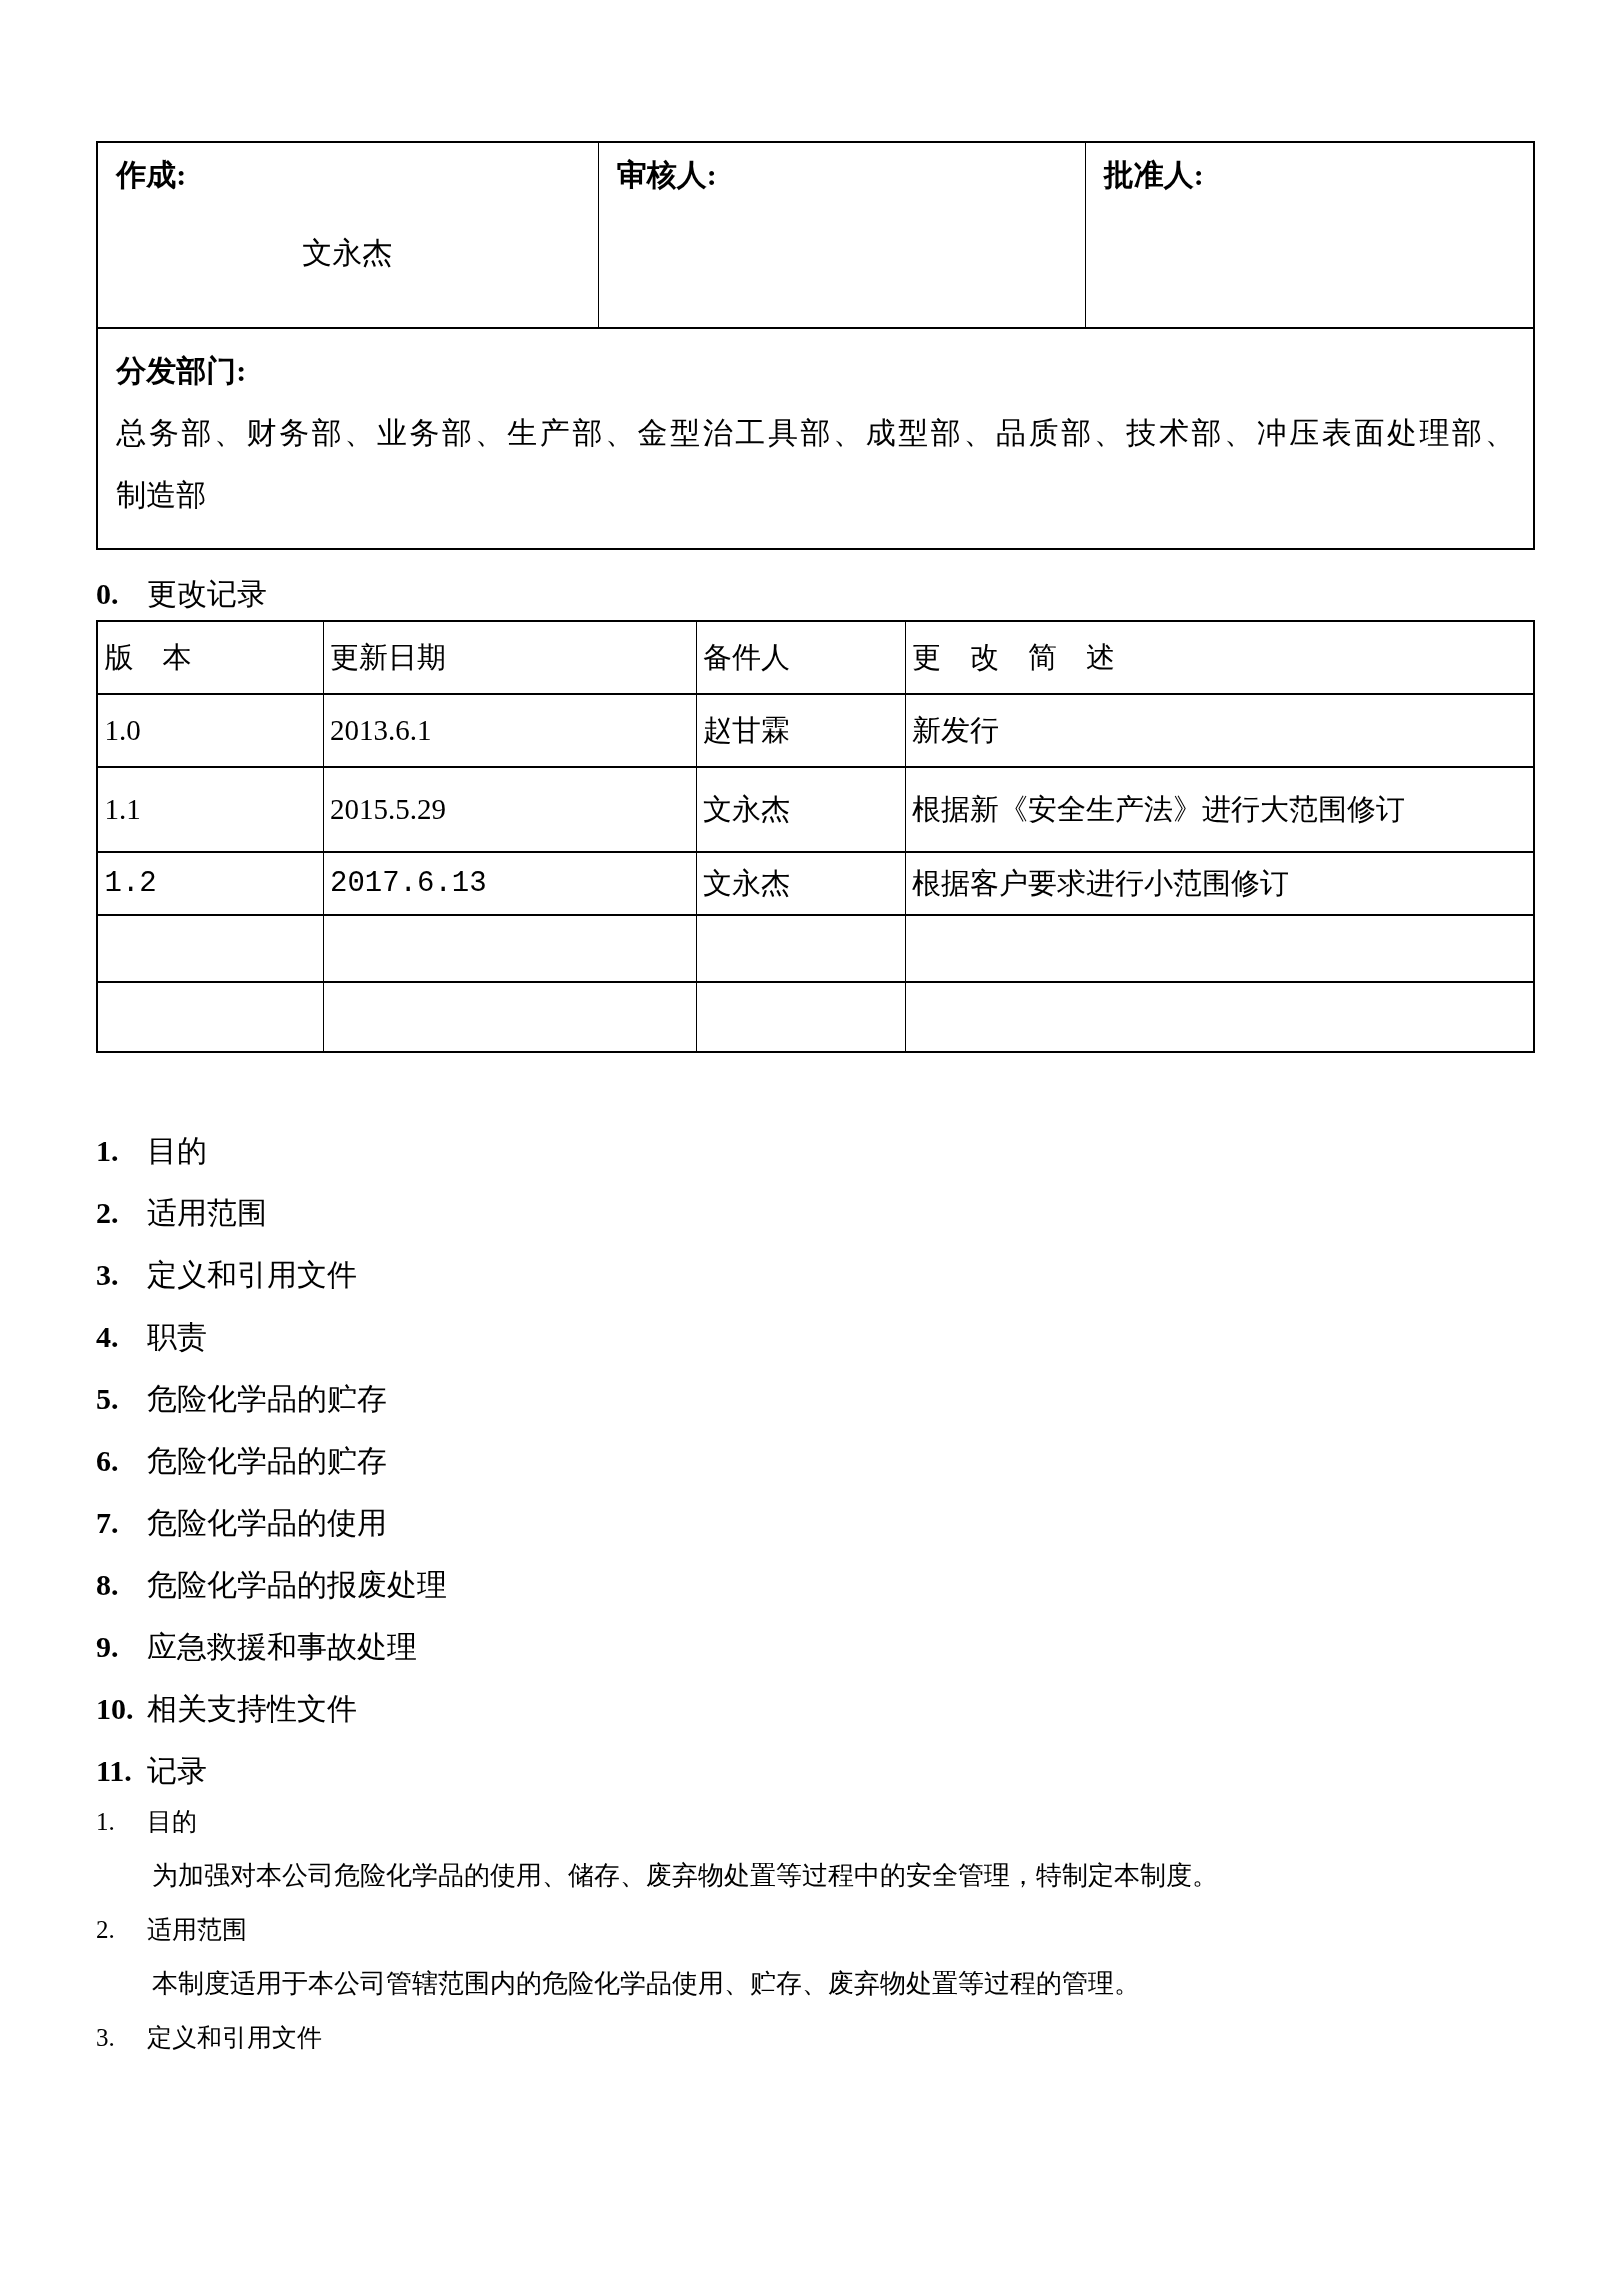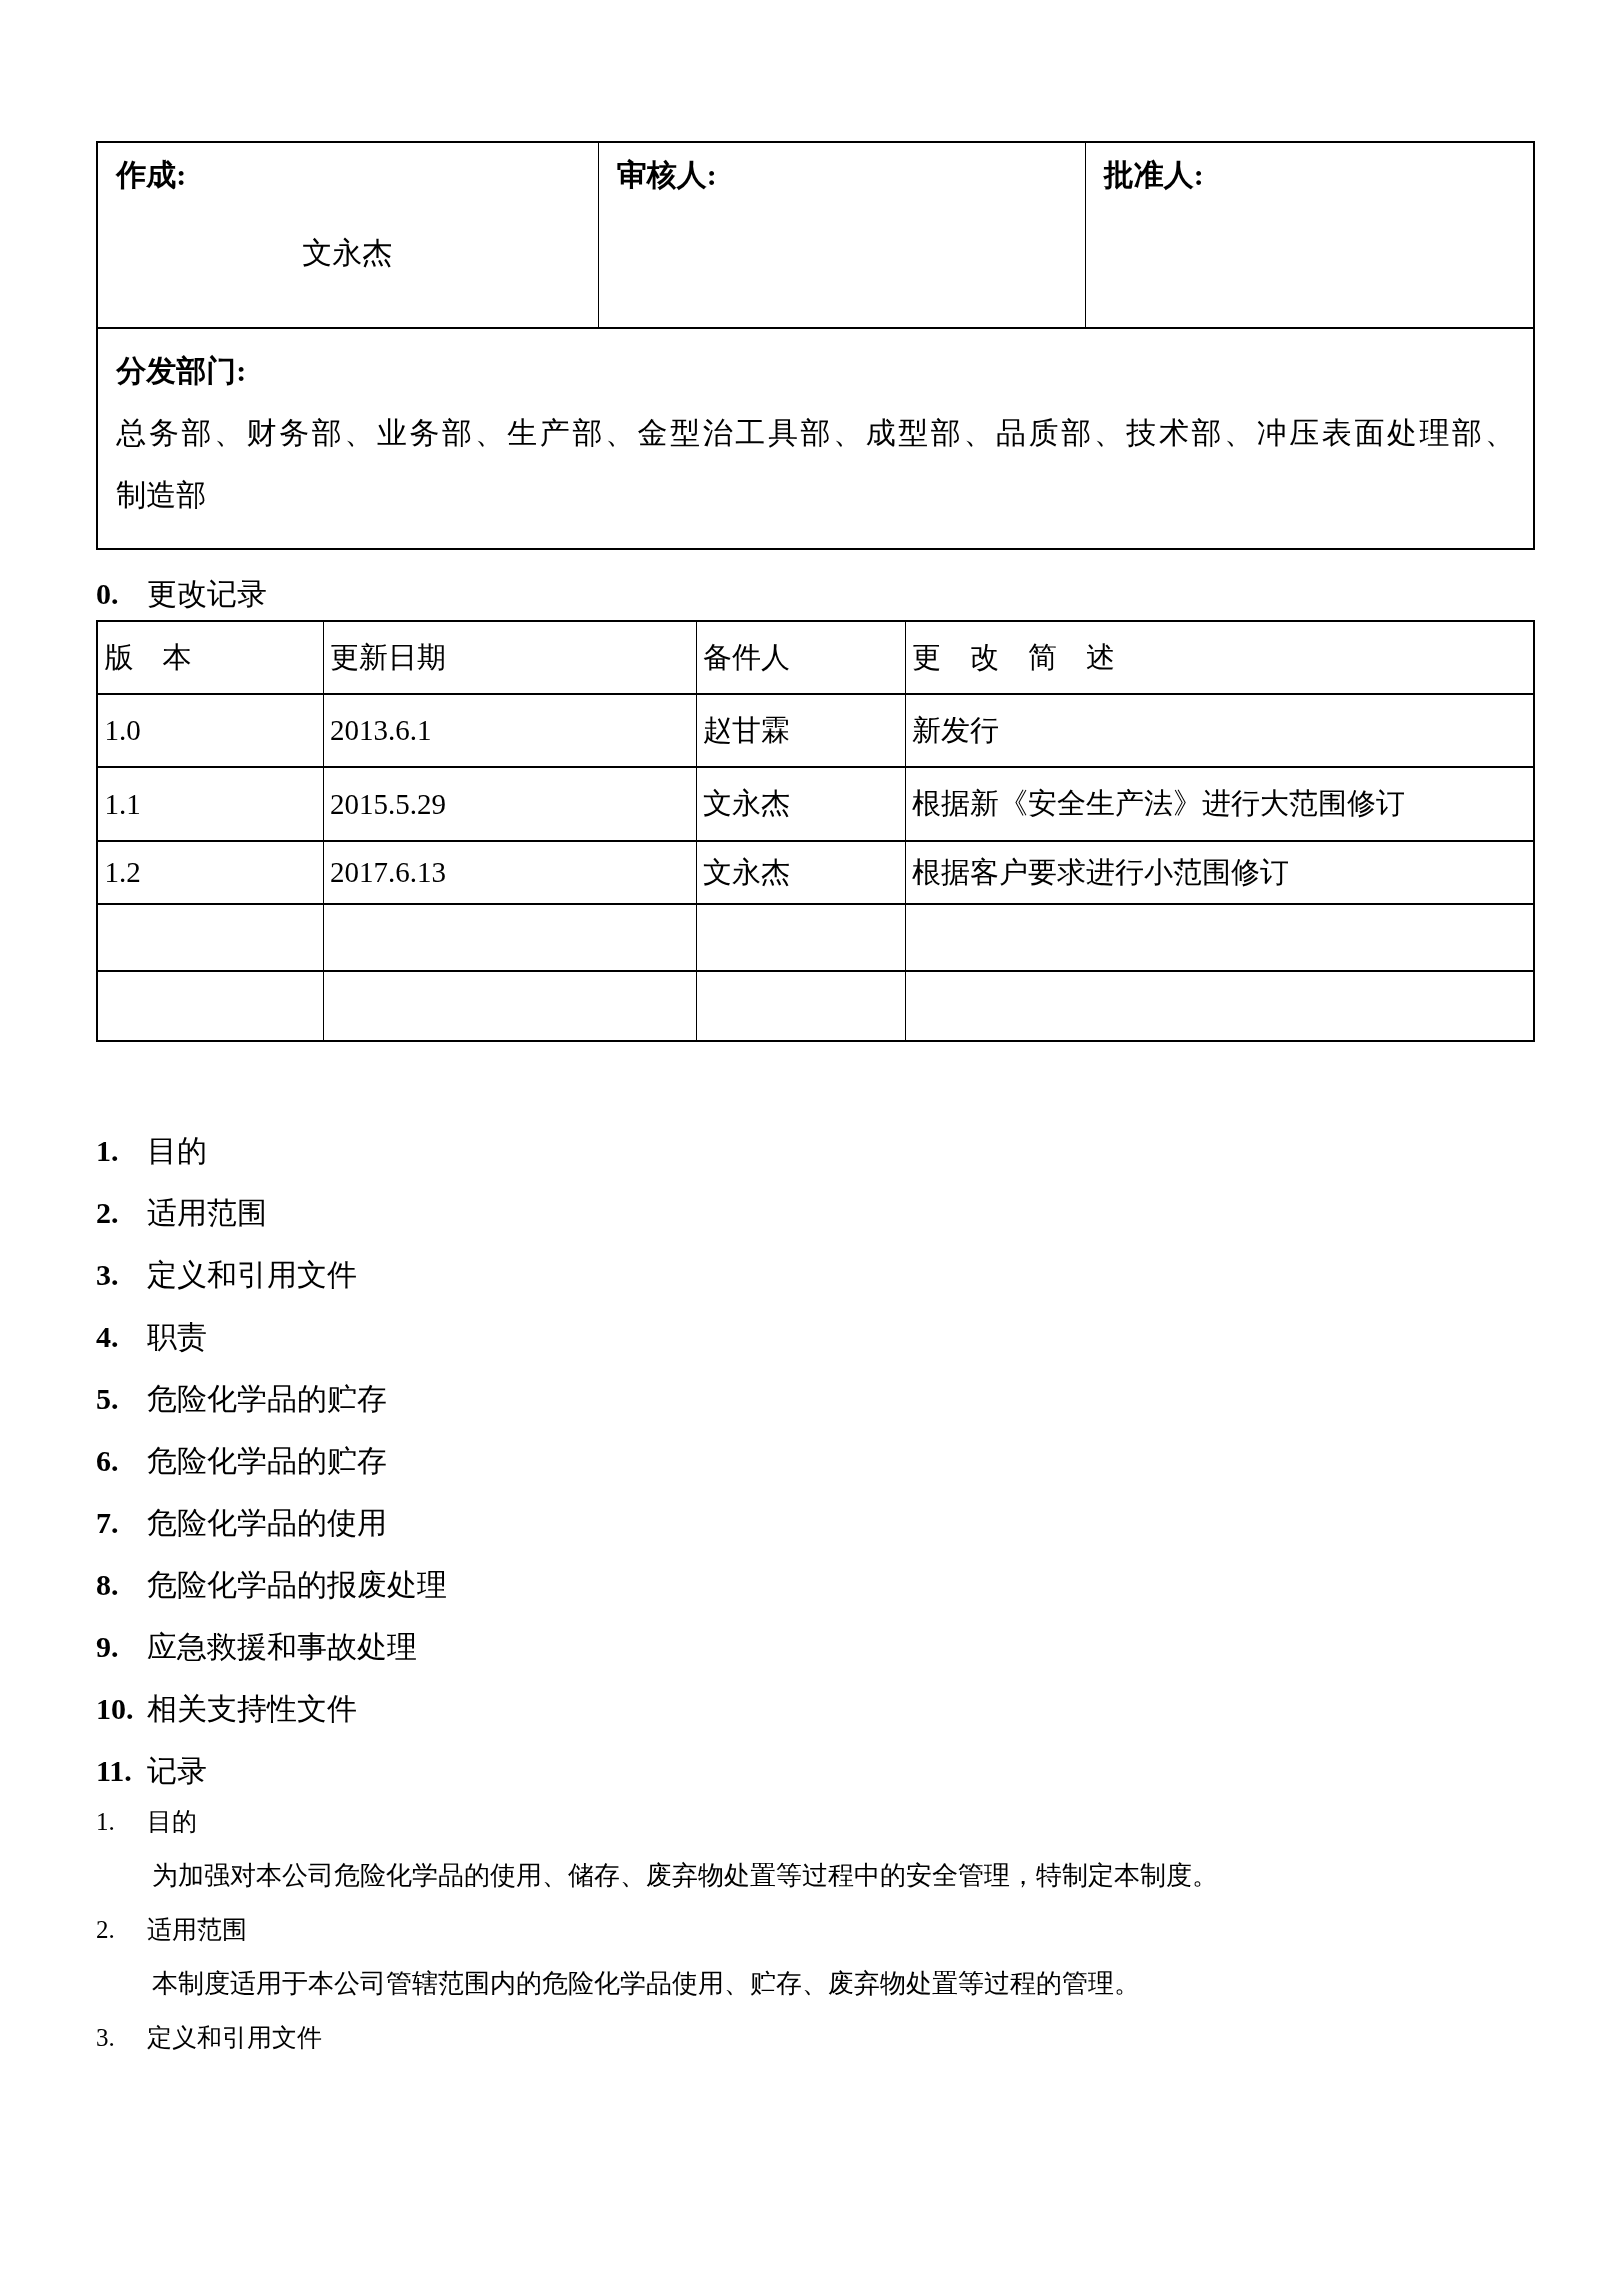--- a/index.html
+++ b/index.html
@@ -48,21 +48,21 @@
   }
   .change-table th, .change-table td {
     border-left:1.3px solid #000; border-right:1.3px solid #000;
     border-top:2px solid #000; border-bottom:2px solid #000;
     text-align:left; vertical-align:middle;
     font-weight:normal;
     padding:0 6.5px;
     overflow:hidden;
   }
   .change-table tr.hdr th { border-top:2.6px solid #000; border-bottom:2.6px solid #000; }
-  .rh-a { height:73px; } .rh-b { height:74px; } .rh-c { height:63px; }
+  .rh-a { height:73px; } .rh-b { height:85px; } .rh-c { height:63px;font-family:Liberation Mono, monospace; }
   .rh-d { height:67px; } .rh-e { height:70px; }
   .change-table tr.last td { border-bottom:2.6px solid #000; }
 
   
   .toc {
     position:absolute; top:1120px; left:96px;
     margin:0; padding:0; list-style:none;
     font-size:30px;
   }
   .toc li { height:62px; display:flex; align-items:center; }

